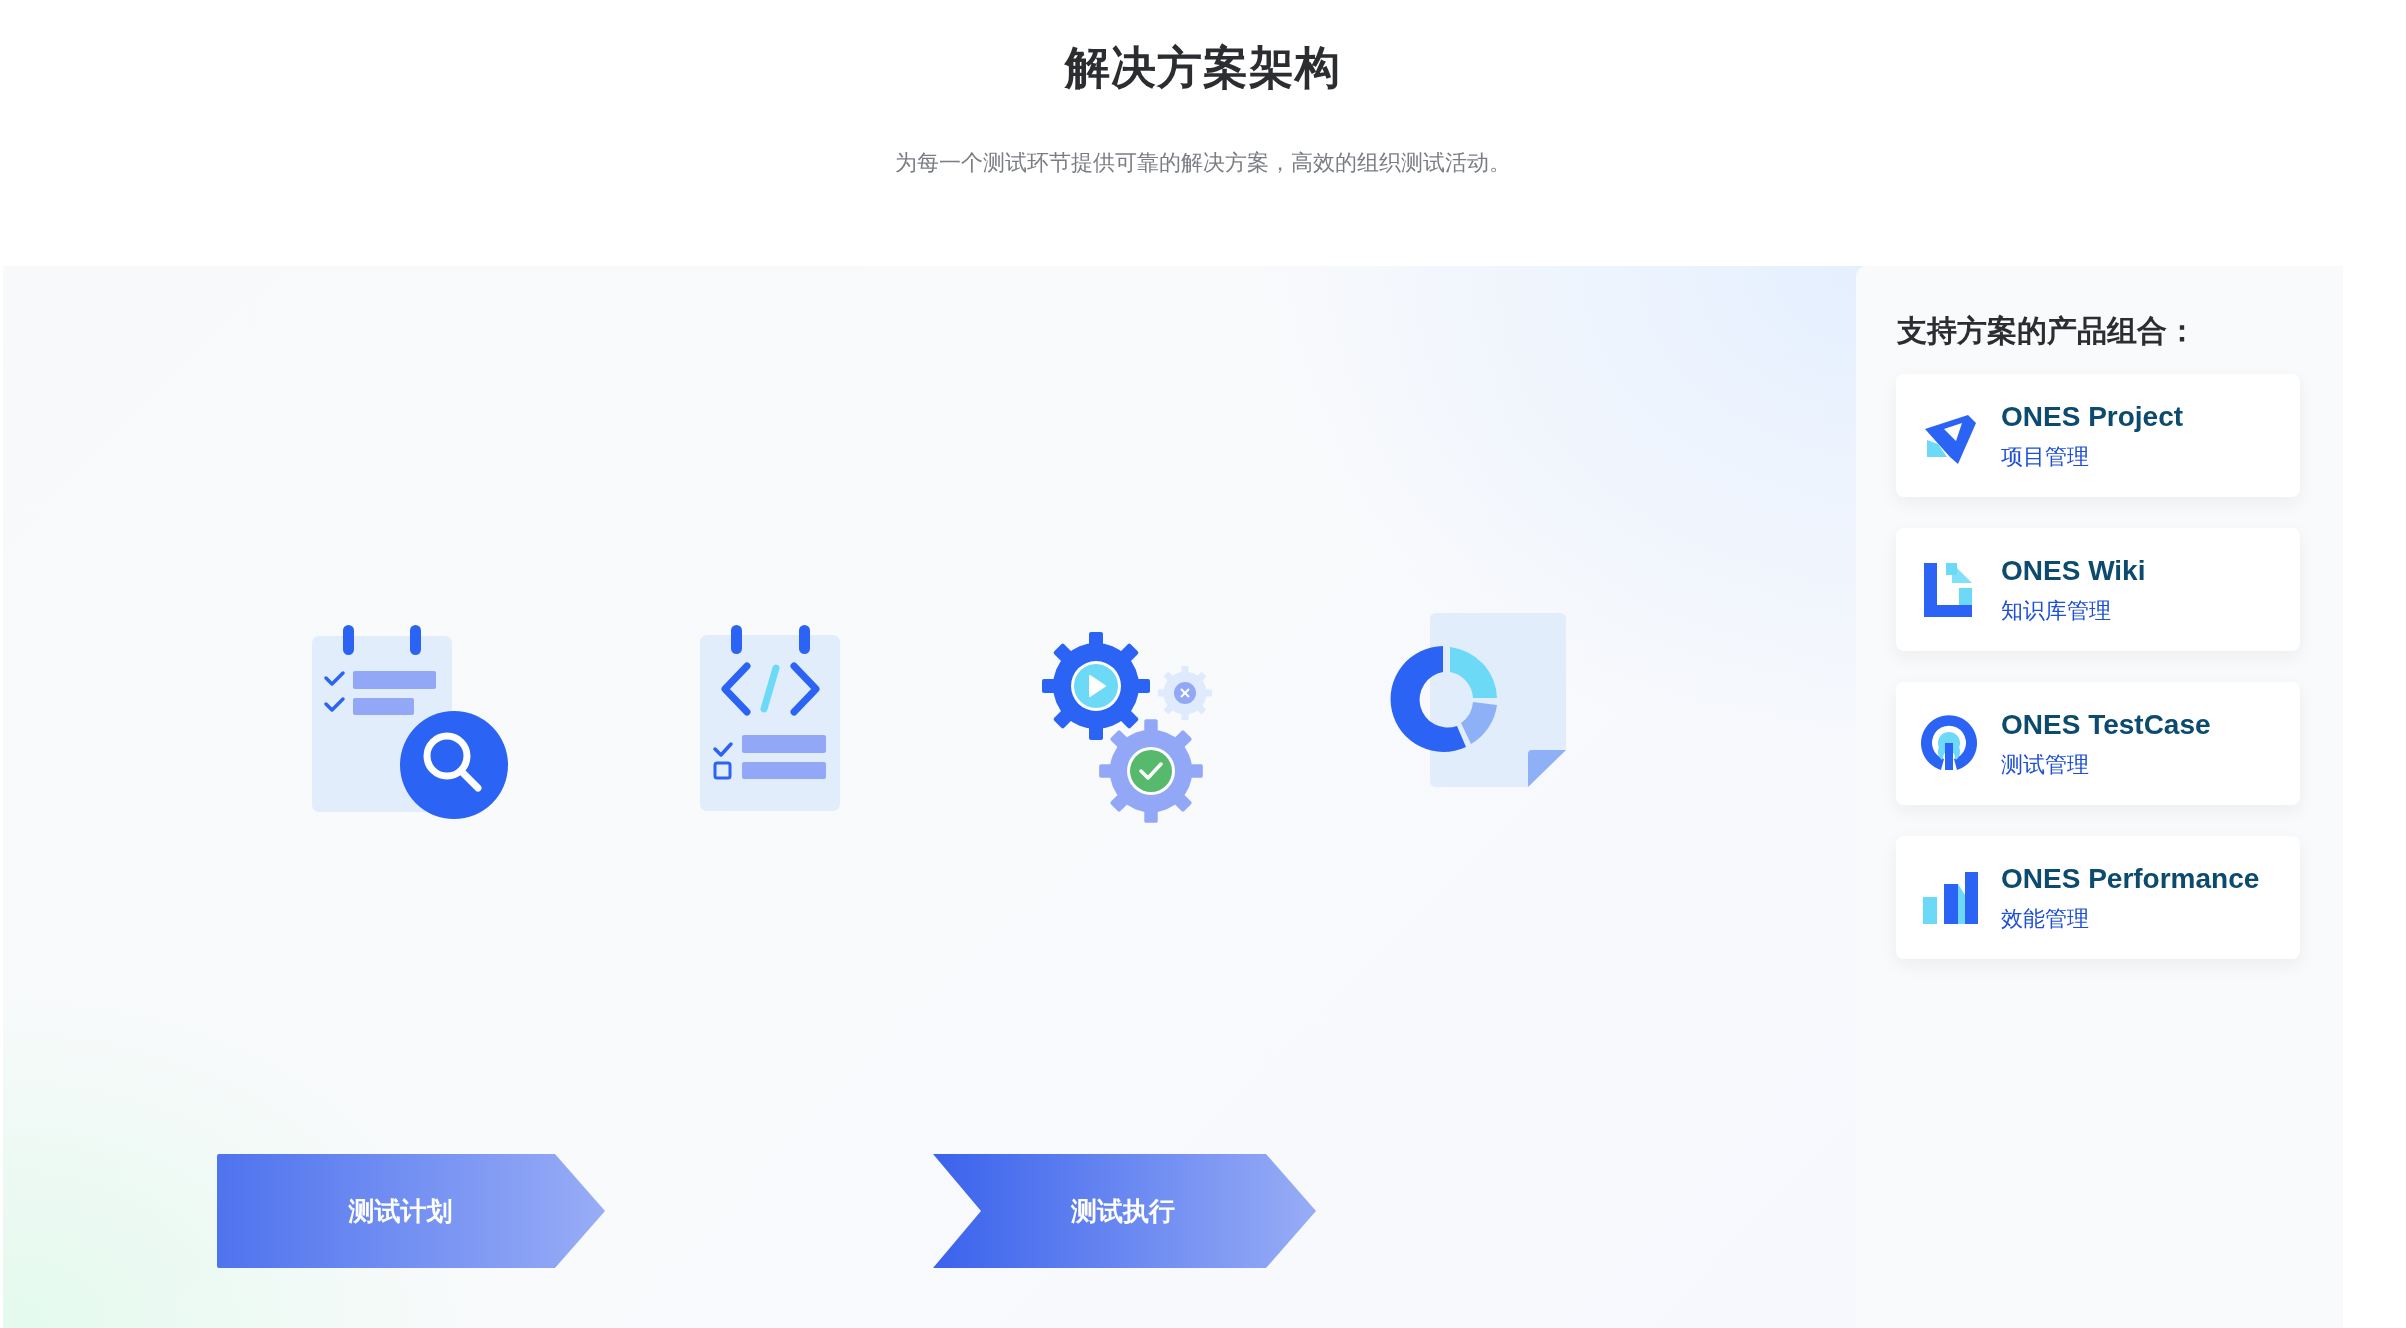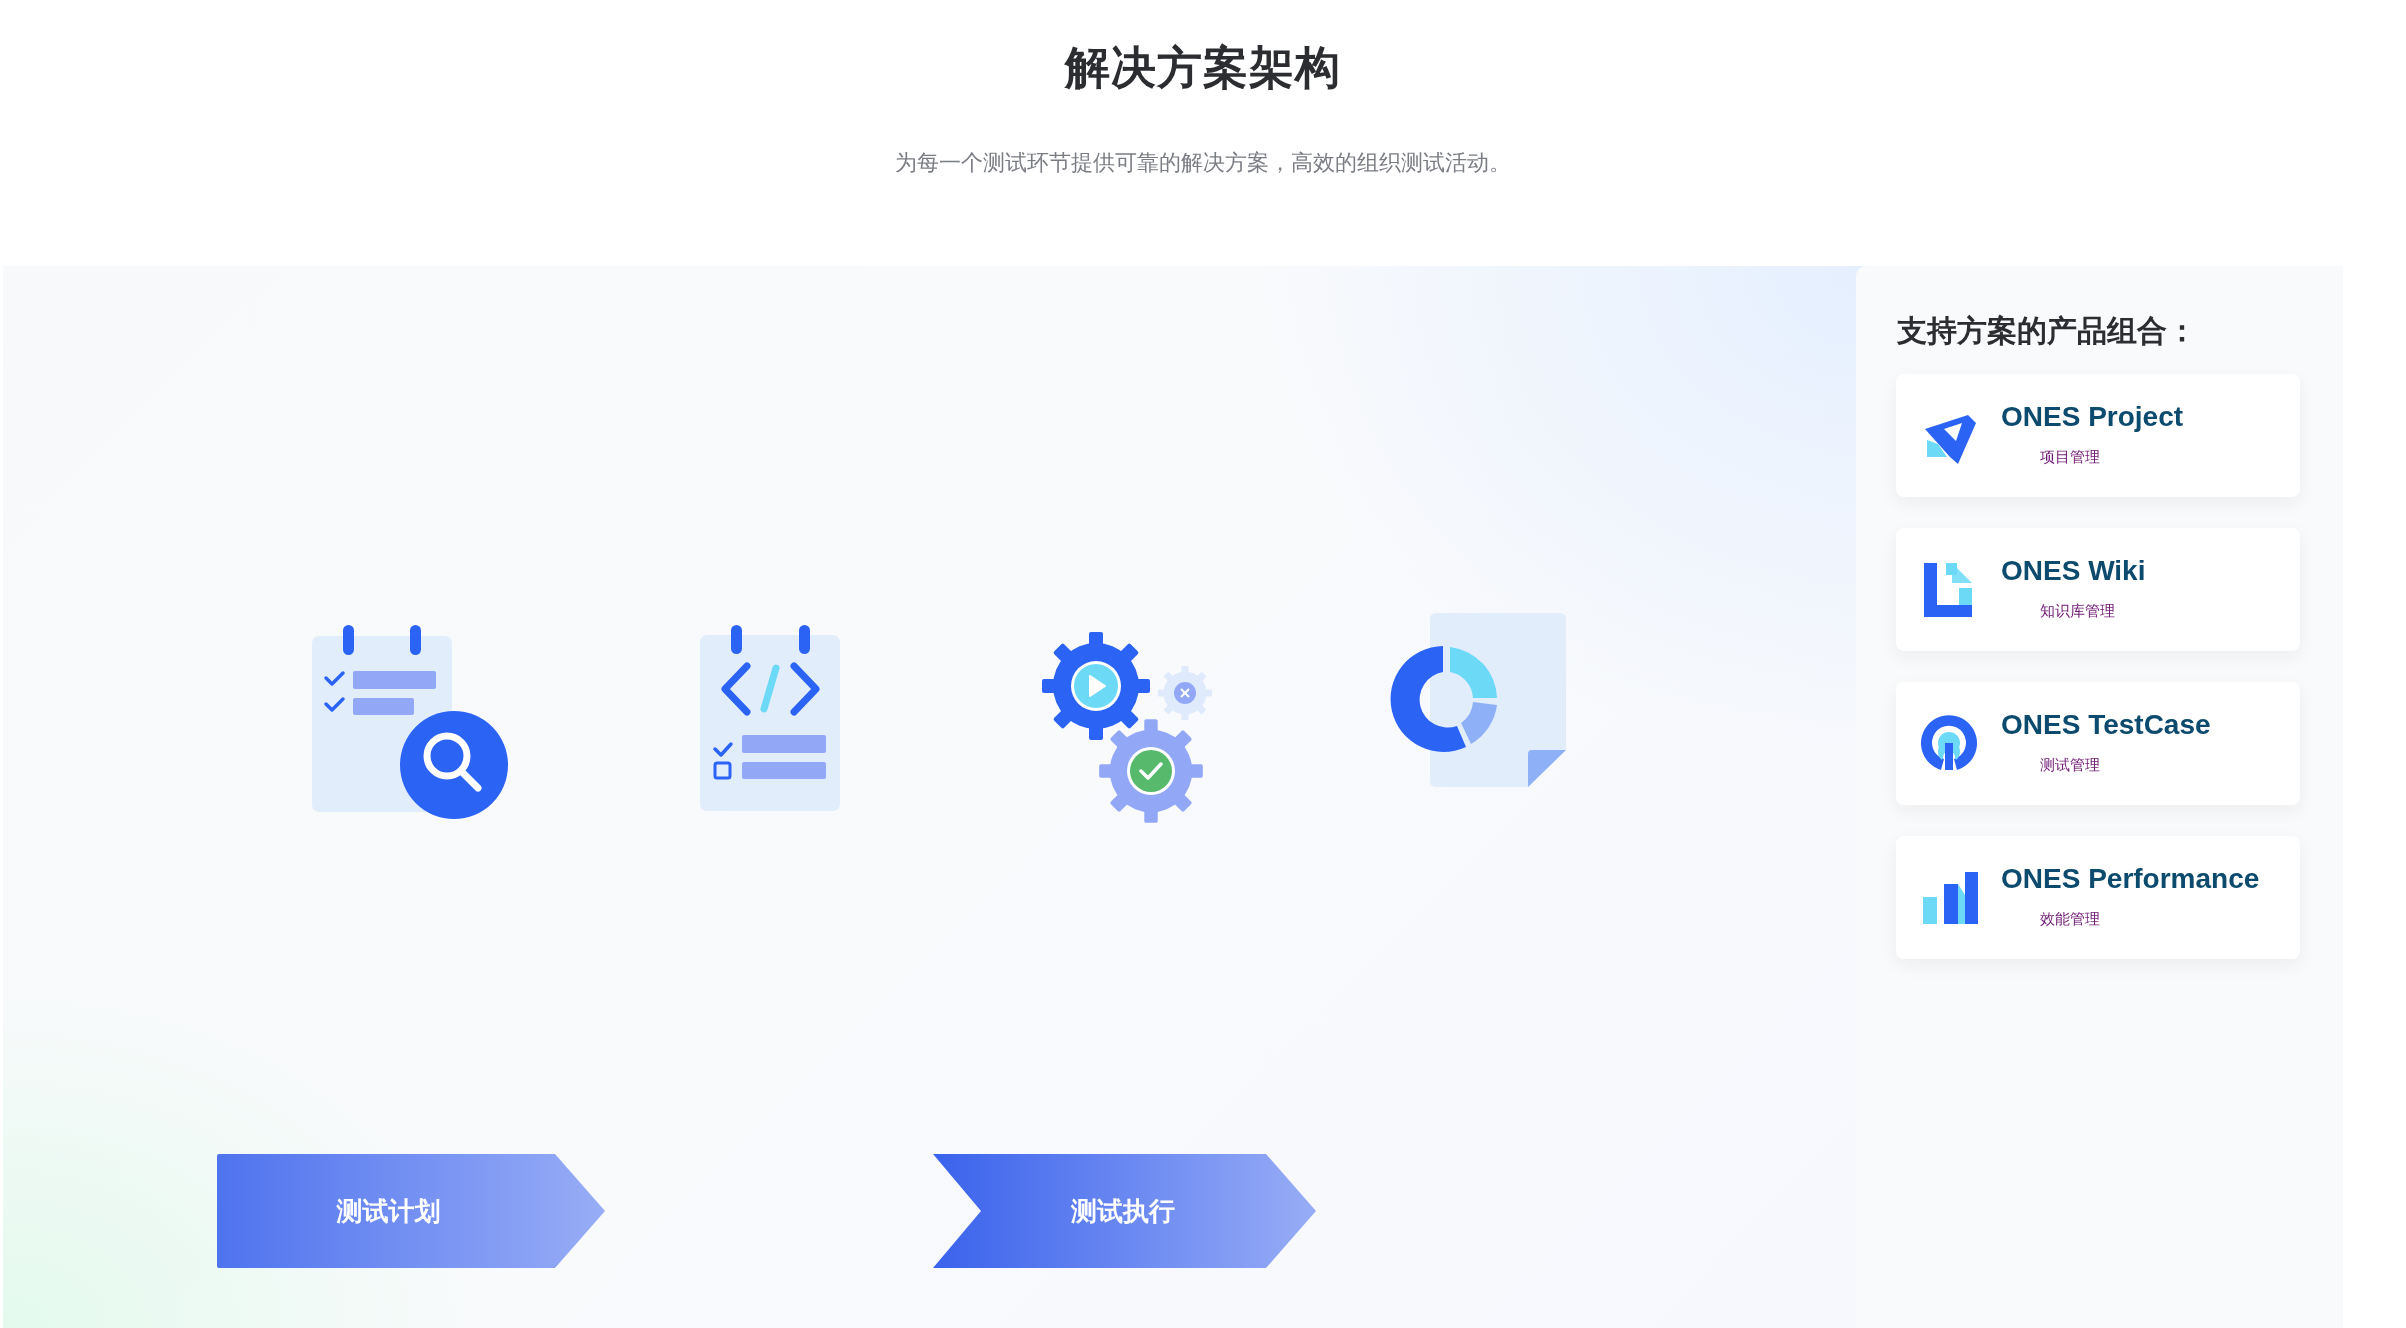--- a/index.html
+++ b/index.html
@@ -45,22 +45,22 @@
   .product-card {
     position: absolute; left: 40px; width: 404px; height: 123px; background: #ffffff;
     border-radius: 8px; box-shadow: 0 6px 18px rgba(30, 40, 70, 0.06);
   }
   .product-icon { position: absolute; left: 24px; top: 33px; width: 58px; height: 58px; }
   .product-name {
     position: absolute; left: 105px; top: 24px; font-size: 28px; font-weight: bold;
     color: #0c4a6e; line-height: 38px; white-space: nowrap; font-family: "Liberation Sans", sans-serif;
   }
   .product-desc {
-    position: absolute; left: 105px; top: 68px; font-size: 15px; color: #701a75;
-    line-height: 30px; white-space: nowrap; margin-left: 39px;
+    position: absolute; left: 105px; top: 68px; font-size: 22px; color: #1d4ed8;
+    line-height: 30px; white-space: nowrap;
   }
 </style>
 </head>
 <body>
 
 <h1 class="page-title">解决方案架构</h1>
 <p class="page-subtitle">为每一个测试环节提供可靠的解决方案，高效的组织测试活动。</p>
 
 <div class="flow-panel">
 
@@ -149,21 +149,21 @@
   <div class="step-arrow" style="left:214px; width:390px;">
     <svg width="390" height="114" viewBox="0 0 390 114">
       <defs>
         <linearGradient id="g1" x1="0" y1="0" x2="1" y2="0">
           <stop offset="0%" stop-color="#4f73ee"></stop>
             <stop offset="100%" stop-color="#98adf6"></stop>
         </linearGradient>
       </defs>
       <path d="M2,0 L338,0 L388,57 L338,114 L2,114 Q0,114 0,112 L0,2 Q0,0 2,0 Z" fill="url(#g1)"></path>
     </svg>
-    <div class="step-label light" style="left:4px; width:335px;">测试计划</div>
+    <div class="step-label light" style="left:16px; width:335px;">测试计划</div>
   </div>
 
 
   <div class="step-arrow" style="left:930px; width:390px;">
     <svg width="390" height="114" viewBox="0 0 390 114">
       <defs>
         <linearGradient id="g3" x1="0" y1="0" x2="1" y2="0">
           <stop offset="0%" stop-color="#3a62ec"></stop>
             <stop offset="100%" stop-color="#98adf6"></stop>
         </linearGradient>

